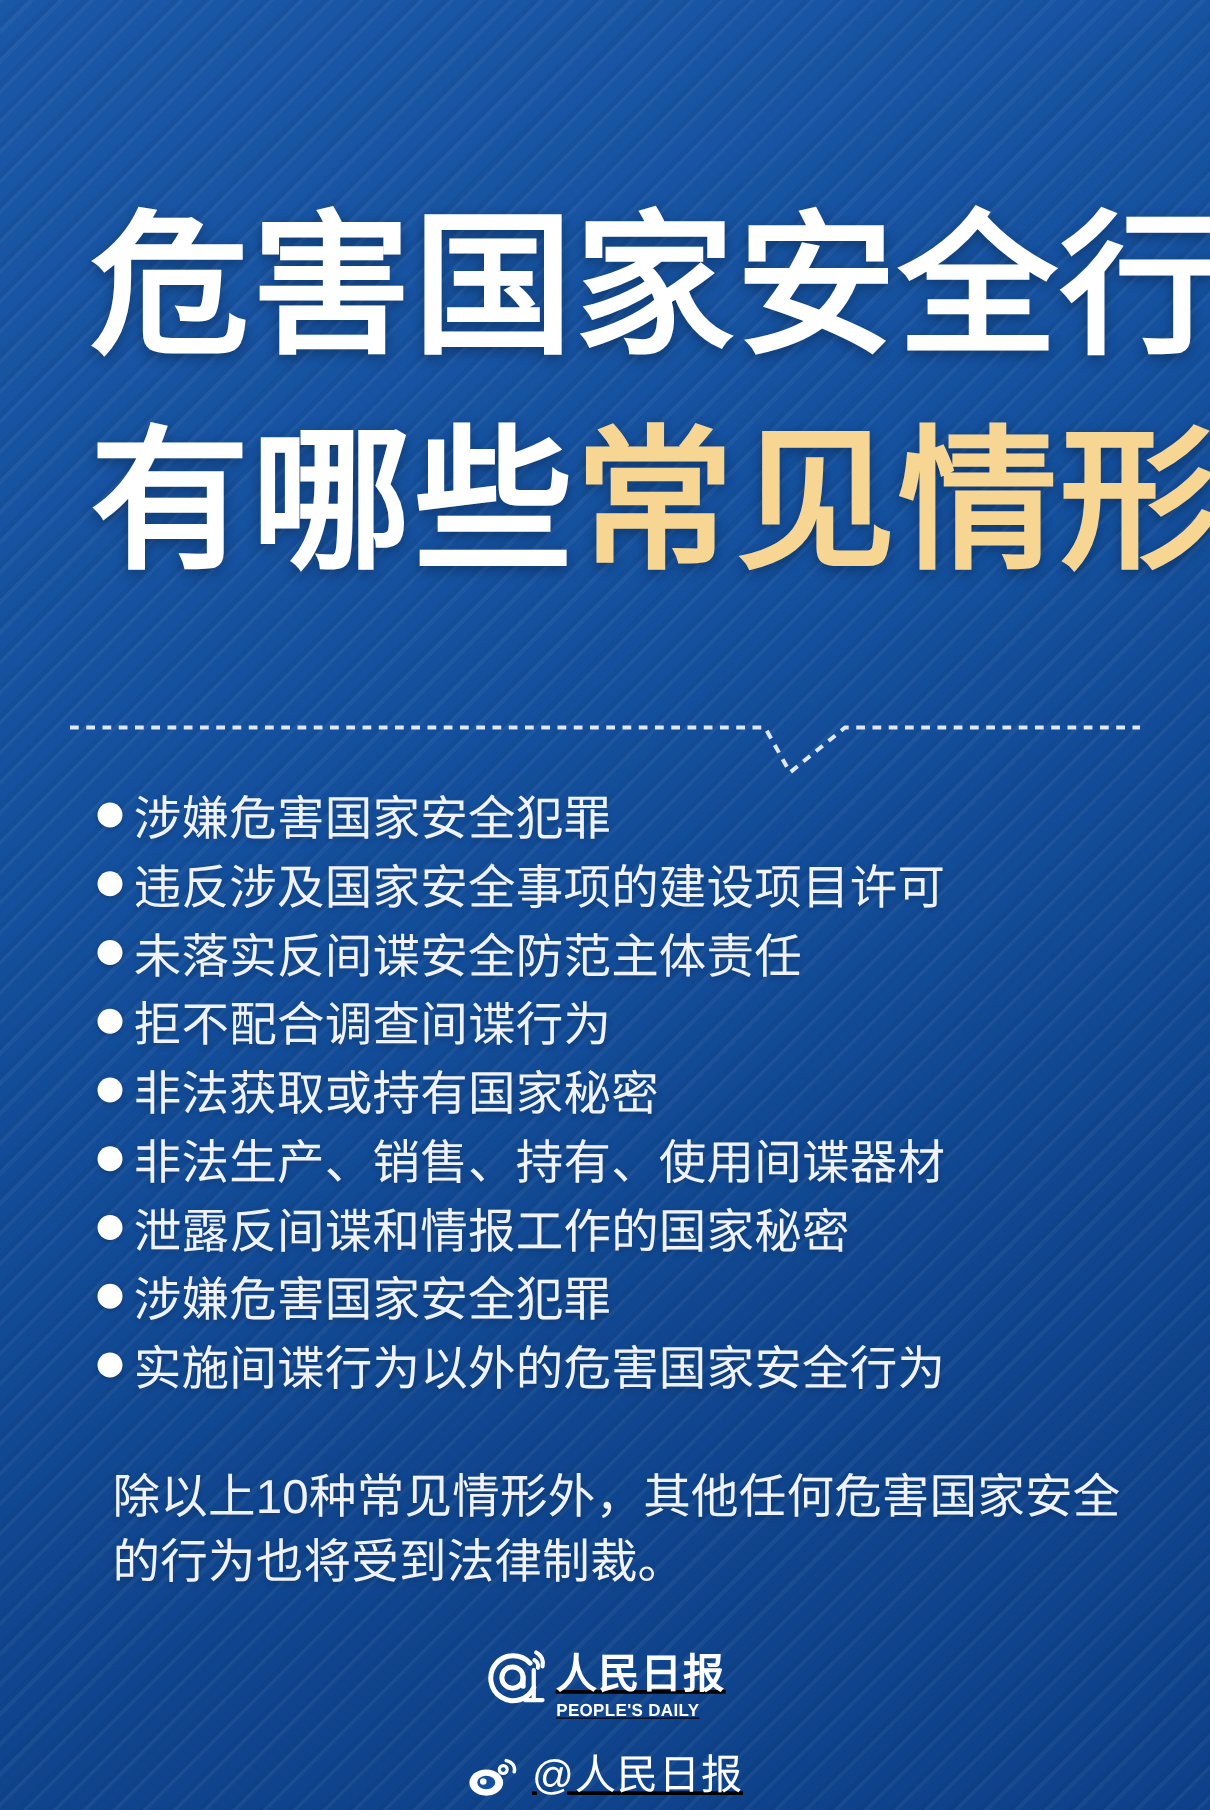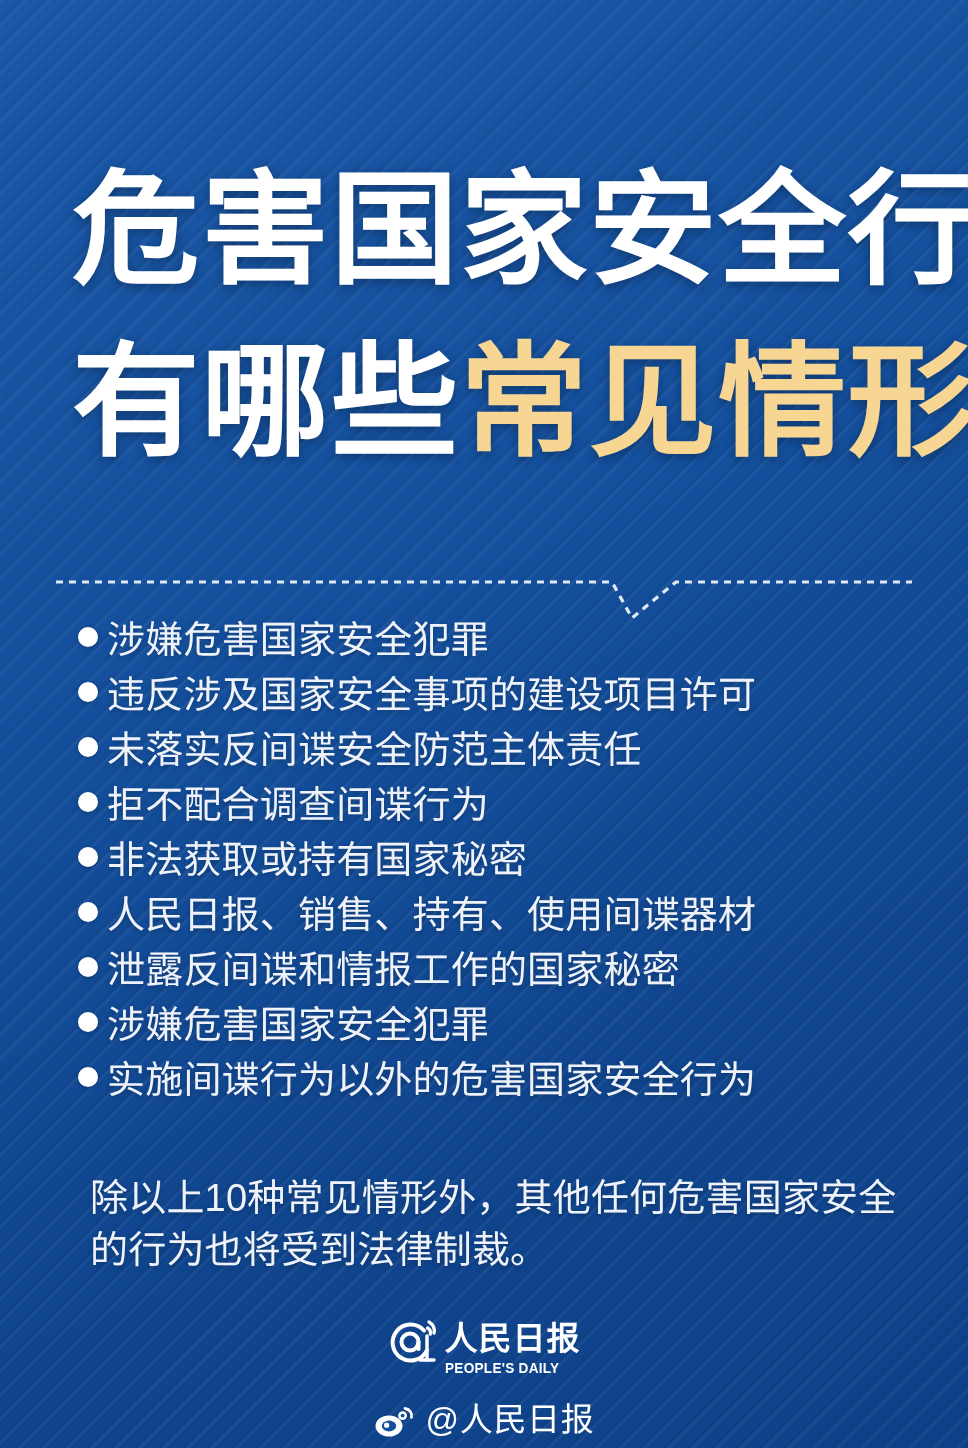--- a/index.html
+++ b/index.html
@@ -83,21 +83,21 @@
   .divider-svg {
     display: block;
     width: 968px;
     height: 70px;
   }
 
   
   .list {
     position: absolute;
     left: 78px;
-    top: 618px;
+    top: 634px;
     width: 860px;
   }
   .list-item {
     display: flex;
     align-items: baseline;
     white-space: nowrap;
     margin-bottom: 6px;
     height: 49px;
   }
   .bullet {
@@ -135,20 +135,21 @@
 
   
   .footer {
     position: absolute;
     left: 0;
     bottom: 10px;
     width: 968px;
     display: flex;
     flex-direction: column;
     align-items: center;
+    text-decoration: underline;
   }
   .brand-logo {
     display: flex;
     align-items: flex-start;
     gap: 5px;
     margin-bottom: 26px;
   }
   .brand-at-mark {
     position: relative;
     width: 52px;
@@ -227,21 +228,21 @@
     <div class="list-item">
       <span class="bullet"></span>
       <span class="item-text">拒不配合调查间谍行为</span>
     </div>
     <div class="list-item">
       <span class="bullet"></span>
       <span class="item-text">非法获取或持有国家秘密</span>
     </div>
     <div class="list-item">
       <span class="bullet"></span>
-      <span class="item-text">人民日报、销售、持有、使用间谍器材</span>
+      <span class="item-text">非法生产、销售、持有、使用间谍器材</span>
     </div>
     <div class="list-item">
       <span class="bullet"></span>
       <span class="item-text">泄露反间谍和情报工作的国家秘密</span>
     </div>
     <div class="list-item">
       <span class="bullet"></span>
       <span class="item-text">涉嫌危害国家安全犯罪</span>
     </div>
     <div class="list-item">

